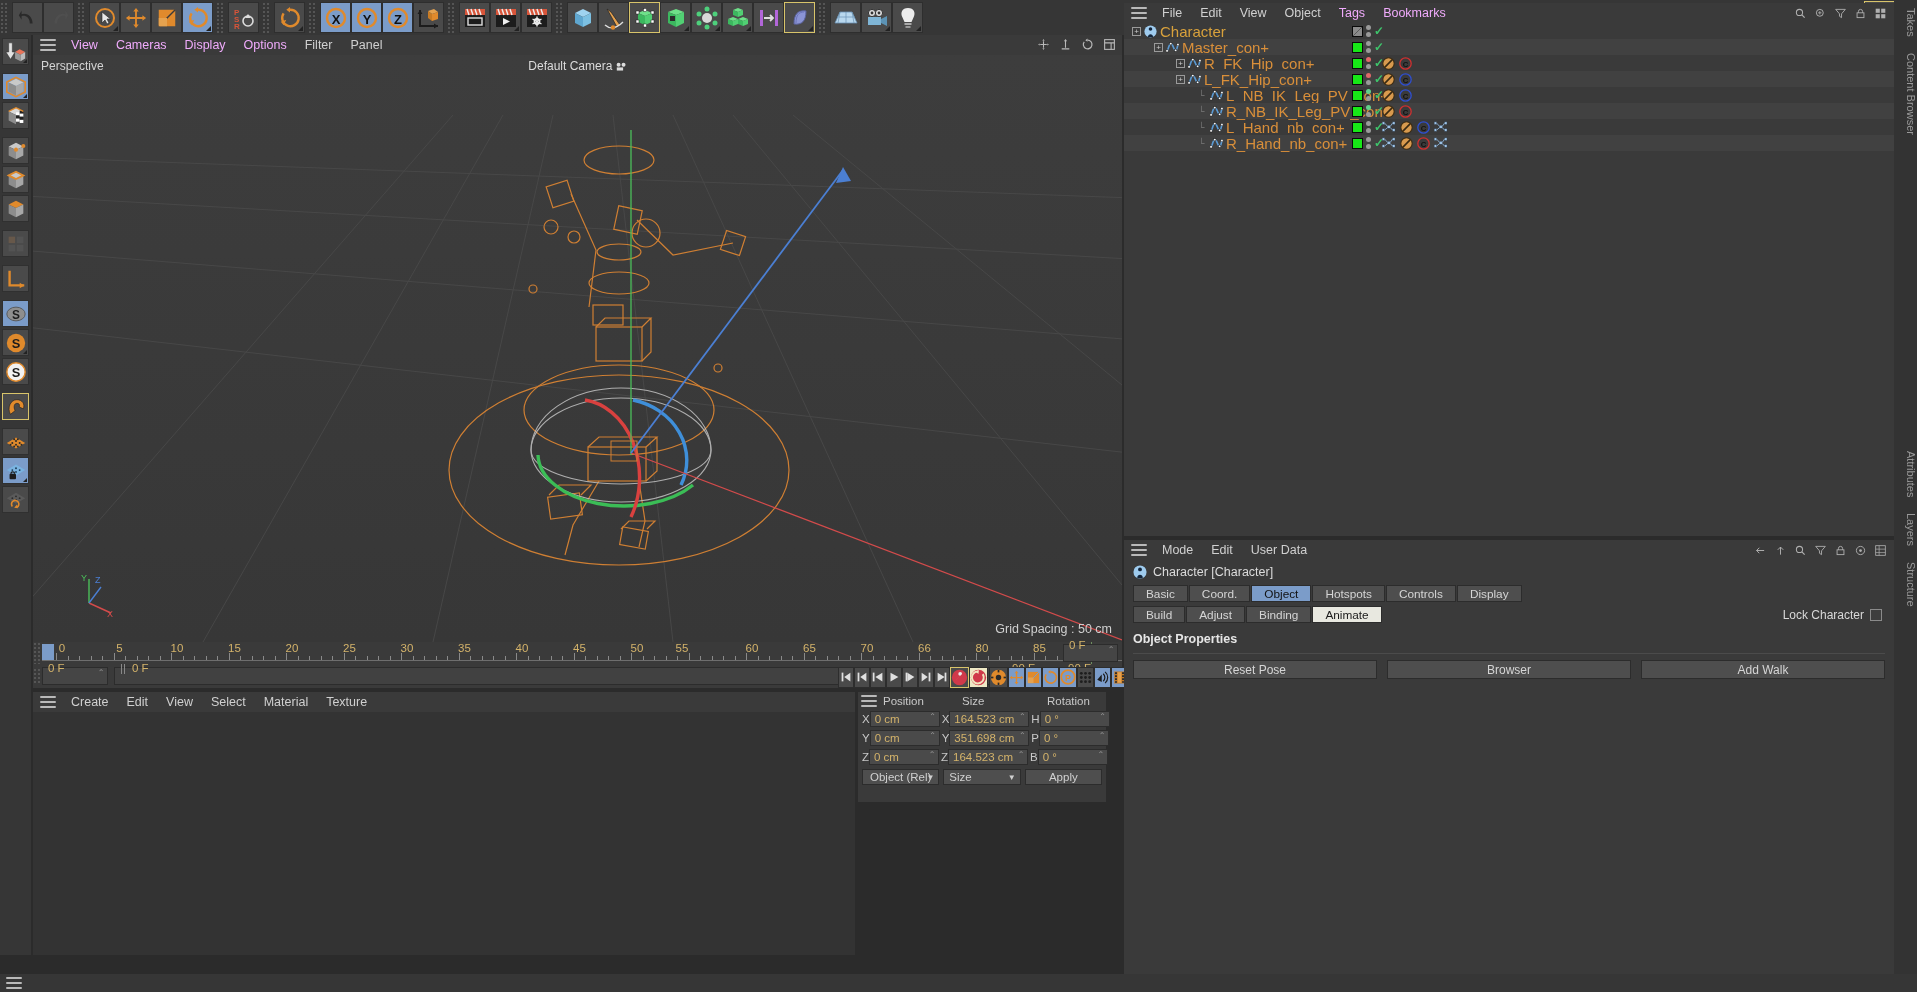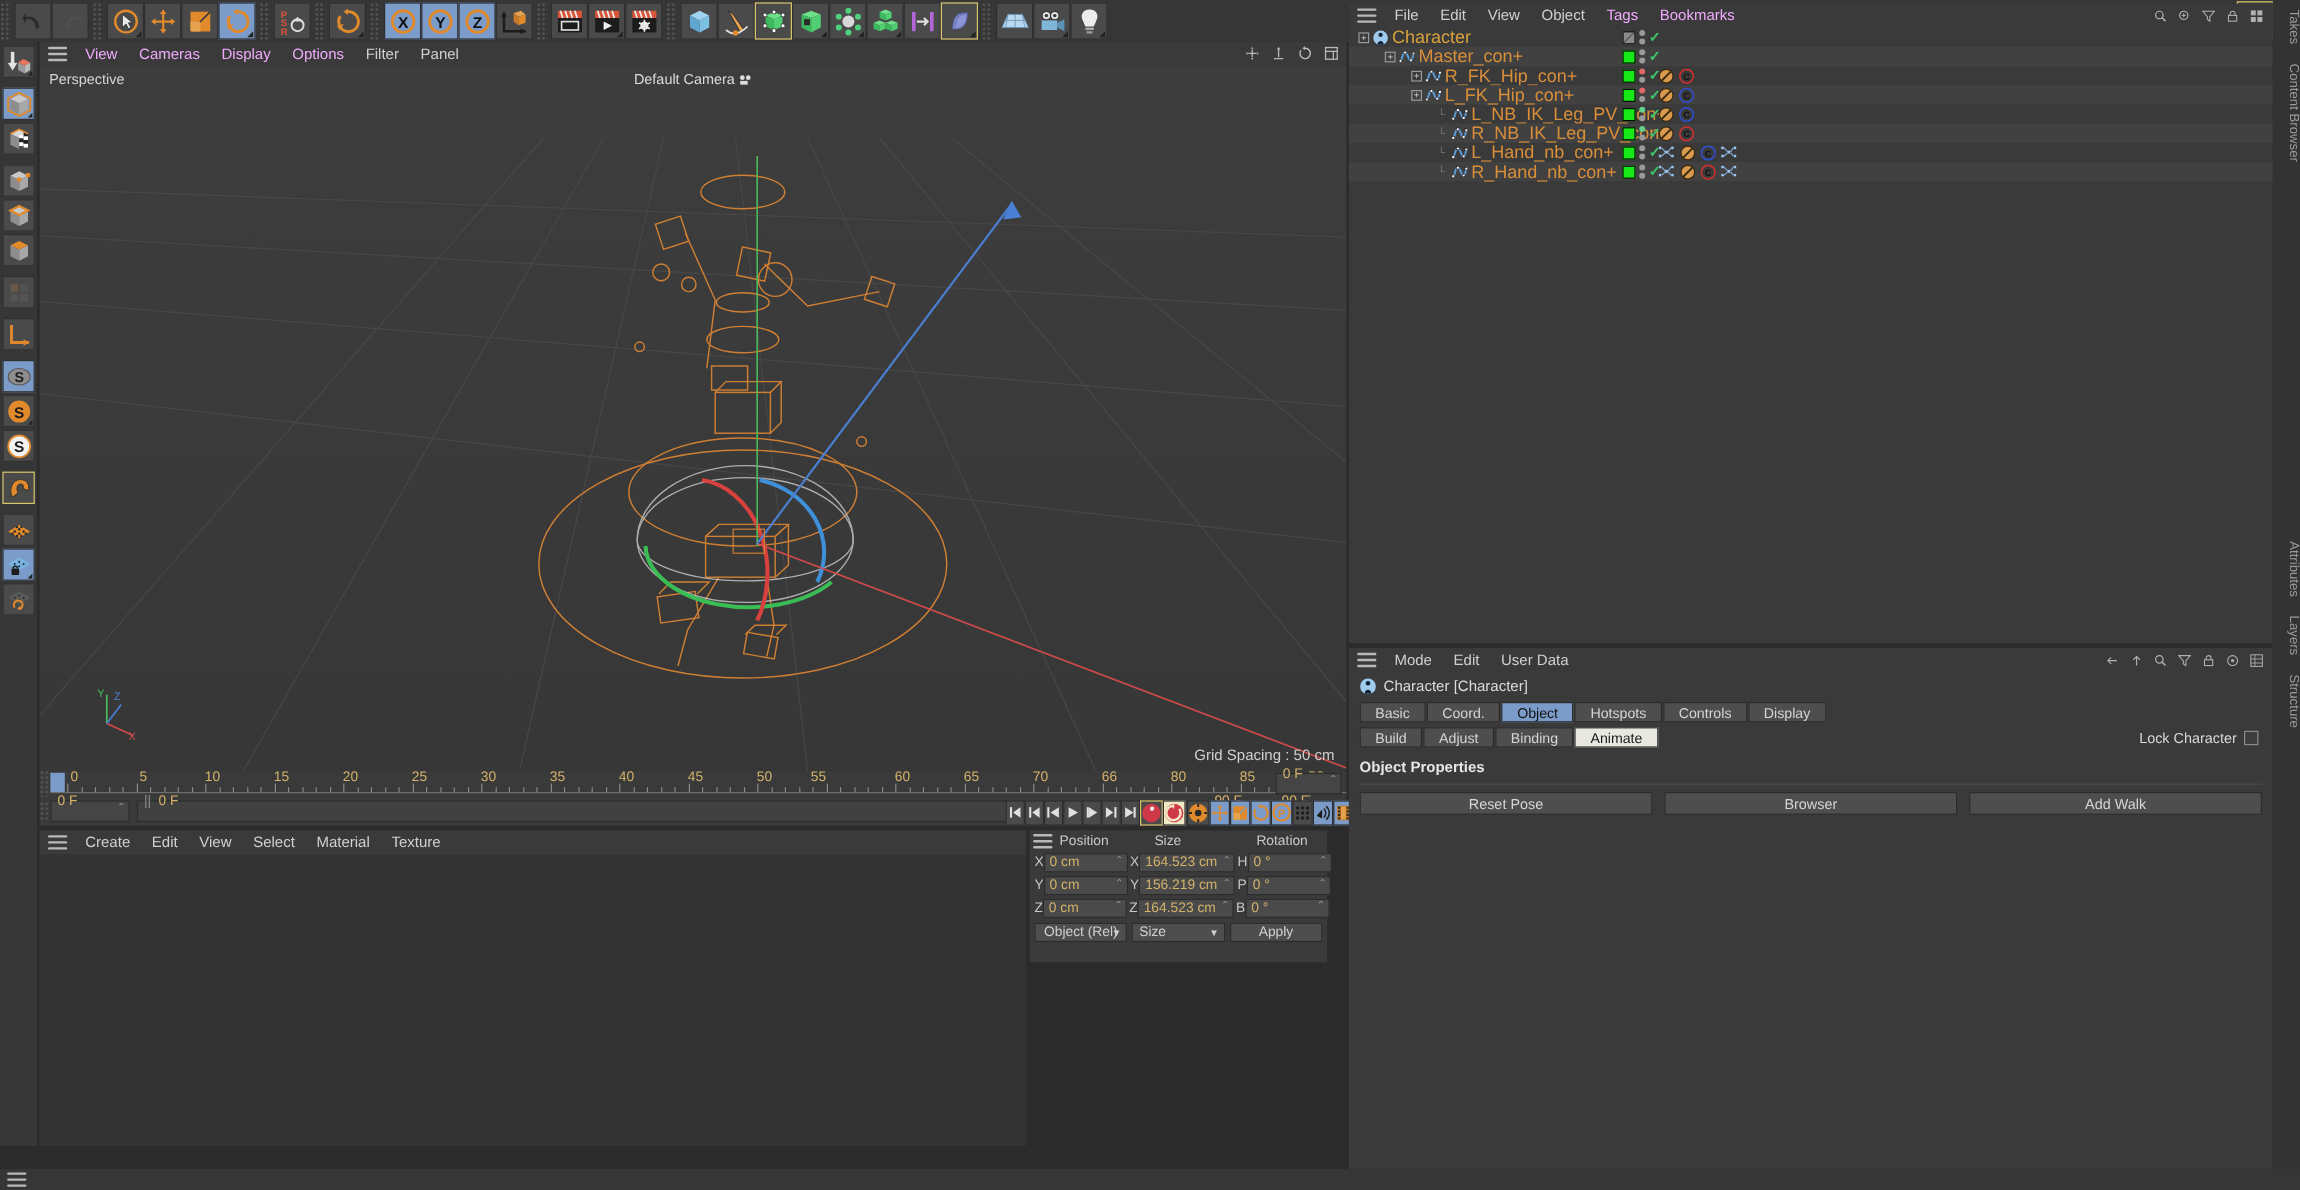--- a/index.html
+++ b/index.html
@@ -1006,21 +1006,21 @@
           </div>
         </div>
         <div class="crow">
           <span class="clabel">Y</span>
           <div class="cfield" style="width:70px;flex:none">
             <span>0 cm</span>
             <span class="spin">⌃</span>
           </div>
           <span class="clabel">Y</span>
           <div class="cfield" style="width:80px;flex:none">
-            <span>156.219 cm</span>
+            <span>351.698 cm</span>
             <span class="spin">⌃</span>
           </div>
           <span class="clabel">P</span>
           <div class="cfield" style="width:70px;flex:none">
             <span>0 °</span>
             <span class="spin">⌃</span>
           </div>
         </div>
         <div class="crow">
           <span class="clabel">Z</span>

